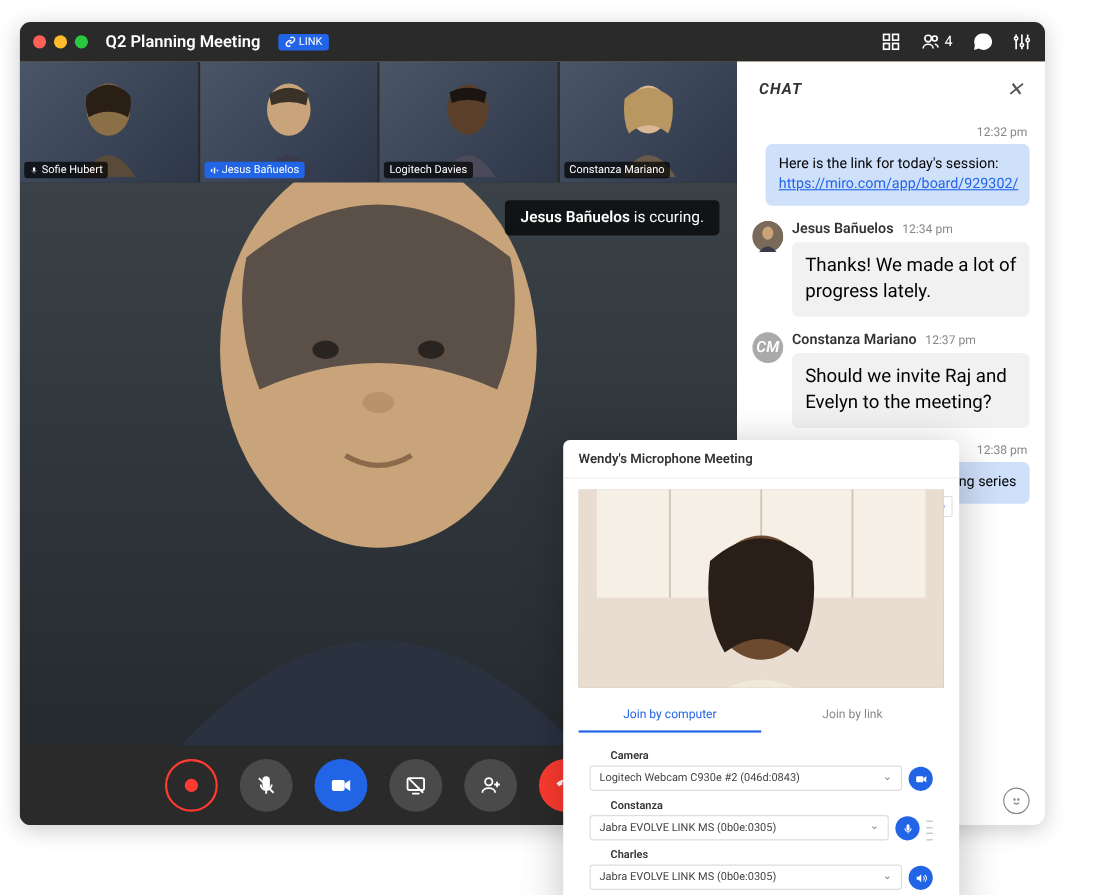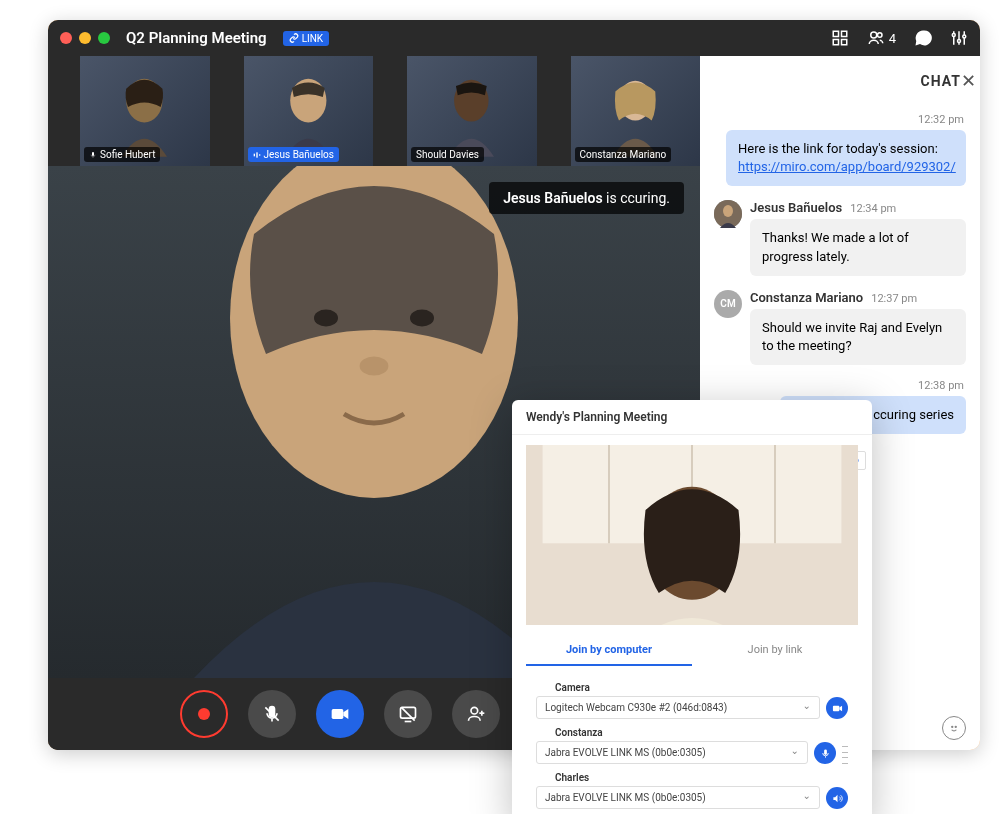--- a/index.html
+++ b/index.html
@@ -1,80 +1,80 @@
 <!DOCTYPE html>
 <html><head>
 <meta charset="utf-8">
 <style>
 * { margin: 0; padding: 0; box-sizing: border-box; font-family: -apple-system, BlinkMacSystemFont, "Segoe UI", Roboto, sans-serif; }
 body { background: #fff; width: 1000px; height: 814px; position: relative; overflow: hidden; }
 
-.main-window { position: absolute; top: 20px; left: 48px; width: 932px; height: 730px; background: #fdba74; border-radius: 10px; overflow: hidden; box-shadow: 0 4px 20px rgba(0,0,0,0.2); display: flex; flex-direction: column; }
+.main-window { position: absolute; top: 20px; left: 18px; width: 932px; height: 730px; background: #fdba74; border-radius: 10px; overflow: hidden; box-shadow: 0 4px 20px rgba(0,0,0,0.2); display: flex; flex-direction: column; }
 
 .titlebar { background: #2a2a2a; height: 36px; display: flex; align-items: center; padding: 0 12px; gap: 8px; }
 .traffic-lights { display: flex; gap: 7px; }
 .tl { width: 12px; height: 12px; border-radius: 50%; }
 .tl.red { background: #ff5f57; }
 .tl.yellow { background: #febc2e; }
 .tl.green { background: #28c840; }
 .title { color: #fff; font-size: 15px; font-weight: 600; margin-left: 8px; }
 .link-badge { background: #2264e6; color: #fff; font-size: 10px; padding: 2px 6px; border-radius: 3px; margin-left: 8px; display: flex; align-items: center; gap: 3px; }
 .titlebar-right { margin-left: auto; display: flex; gap: 18px; align-items: center; }
 .tb-icon { width: 18px; height: 18px; color: #fff; display: flex; align-items: center; justify-content: center; cursor: pointer; }
 .participants-count { color: #fff; font-size: 13px; display: flex; align-items: center; gap: 4px; }
 
 .video-area { display: flex; flex: 1; min-height: 0; }
 .video-main { flex: 1; display: flex; flex-direction: column; background: #2a2a2a; min-width: 0; }
 .thumbnails { display: flex; height: 110px; gap: 2px; }
-.thumb { flex: 1; position: relative; background: linear-gradient(135deg, #4a5568, #2d3748); overflow: hidden; margin-left: 32px; }
+.thumb { flex: 1; position: relative; background: linear-gradient(135deg, #4a5568, #2d3748); overflow: hidden; }
 .thumb-person { width: 100%; height: 100%; display: flex; align-items: center; justify-content: center; }
 .thumb-label { position: absolute; bottom: 4px; left: 4px; background: rgba(0,0,0,0.7); color: #fff; font-size: 10px; padding: 2px 5px; border-radius: 3px; display: flex; align-items: center; gap: 3px; }
 .thumb-label.speaking { background: #2264e6; }
 .thumb svg.face { width: 70%; height: 90%; }
 
 .video-big { flex: 1; position: relative; background: linear-gradient(180deg, #3a4248, #252a2e); overflow: hidden; }
 .talking-banner { position: absolute; top: 16px; right: 16px; background: rgba(0,0,0,0.7); color: #fff; padding: 8px 14px; border-radius: 4px; font-size: 14px; }
 .talking-banner b { font-weight: 600; }
 .big-face { width: 100%; height: 100%; display: flex; align-items: flex-end; justify-content: center; }
 
 .toolbar { height: 72px; background: #2a2a2a; display: flex; align-items: center; justify-content: center; gap: 20px; }
 .tb-btn { width: 48px; height: 48px; border-radius: 50%; background: #4a4a4a; display: flex; align-items: center; justify-content: center; cursor: pointer; color: #fff; }
 .tb-btn.recording { background: transparent; border: 2px solid #ff3b30; }
 .tb-btn.recording::after { content: ''; width: 12px; height: 12px; background: #ff3b30; border-radius: 50%; }
 .tb-btn.active { background: #2264e6; }
 .tb-btn.danger { background: #ff3b30; }
 
 .chat-panel { width: 280px; background: #fff; display: flex; flex-direction: column; }
-.chat-header { display: flex; align-items: center; justify-content: flex-end; padding: 14px 4px; }
+.chat-header { display: flex; align-items: center; justify-content: space-between; padding: 14px 20px; font-style: italic; }
 .chat-title { font-size: 14px; font-weight: 700; letter-spacing: 1px; color: #333; }
 .chat-close { cursor: pointer; font-size: 18px; color: #555; }
 .chat-messages { flex: 1; overflow-y: auto; padding: 8px 14px; display: flex; flex-direction: column; gap: 14px; }
 .chat-msg { display: flex; flex-direction: column; gap: 4px; }
 .chat-msg.own .bubble { background: #cfe0fb; align-self: flex-end; }
 .chat-time-own { font-size: 11px; color: #888; text-align: right; margin-right: 2px; }
 .bubble { padding: 10px 12px; border-radius: 6px; font-size: 13px; line-height: 1.4; max-width: 240px; }
 .bubble a { color: #2264e6; }
 .chat-row { display: flex; gap: 8px; align-items: flex-start; }
-.avatar { width: 28px; height: 28px; border-radius: 50%; background: #888; flex-shrink: 0; display: flex; align-items: center; justify-content: center; font-size: 10px; color: #fff; font-weight: 600; }
+.avatar { width: 28px; height: 28px; border-radius: 50%; background: #888; flex-shrink: 0; display: flex; align-items: center; justify-content: center; font-size: 14px; color: #fff; font-weight: 600; font-style: italic; }
 .avatar.cm { background: #aaa; }
 .chat-meta { display: flex; align-items: baseline; gap: 8px; margin-bottom: 4px; }
 .chat-name { font-size: 13px; font-weight: 600; color: #333; }
 .chat-time { font-size: 11px; color: #888; }
-.chat-bubble-other { background: #f1f1f1; padding: 10px 12px; border-radius: 6px; font-size: 13px; line-height: 1.4; }
+.chat-bubble-other { background: #f1f1f1; padding: 10px 12px; border-radius: 6px; font-size: 17px; line-height: 1.4; }
 .chat-input-row { padding: 10px 14px; display: flex; align-items: center; }
 .emoji-btn { width: 24px; height: 24px; border: 1.5px solid #888; border-radius: 50%; display: flex; align-items: center; justify-content: center; cursor: pointer; color: #888; margin-left: auto; }
 
 
 .join-dialog { position: absolute; top: 400px; left: 512px; width: 360px; background: #fff; border-radius: 6px; box-shadow: 0 8px 40px rgba(0,0,0,0.25); overflow: hidden; }
 .jd-header { padding: 10px 14px; font-size: 12px; font-weight: 600; color: #333; border-bottom: 1px solid #eee; }
 .jd-preview { position: relative; height: 180px; background: linear-gradient(180deg,#d4c5b0,#b8a890); margin: 10px 14px 0; display: flex; align-items: center; justify-content: center; }
 .jd-meeting-info { position: absolute; top: 6px; right: 6px; background: #fff; color: #2264e6; font-size: 9px; padding: 2px 6px; border-radius: 2px; border: 1px solid #ddd; cursor: pointer; }
 .jd-tabs { display: flex; margin: 10px 14px 0; }
 .jd-tab { flex: 1; text-align: center; padding: 8px 0; font-size: 11px; color: #888; border-bottom: 2px solid transparent; cursor: pointer; }
-.jd-tab.active { color: #2264e6; border-bottom-color: #2264e6; font-weight: 700; }
+.jd-tab.active { color: #2264e6; border-bottom-color: #2264e6; font-weight: 400; }
 .jd-body { padding: 8px 24px 16px; }
 .jd-field { margin-top: 8px; }
 .jd-label { font-size: 10px; font-weight: 600; color: #333; margin-bottom: 3px; margin-left: 19px; }
 .jd-select-row { display: flex; gap: 6px; align-items: flex-end; }
 .jd-select { flex: 1; border: 1px solid #ddd; border-radius: 3px; padding: 5px 8px; font-size: 10px; color: #444; background: #fff; cursor: pointer; position: relative; }
 .jd-select::after { content: '⌄'; position: absolute; right: 8px; top: 3px; color: #888; }
 .jd-icon-btn { width: 22px; height: 22px; border-radius: 50%; background: #2264e6; color: #fff; display: flex; align-items: center; justify-content: center; font-size: 10px; cursor: pointer; }
 .jd-vu { width: 6px; height: 18px; display: flex; flex-direction: column; justify-content: space-between; }
 .jd-vu span { height: 1px; background: #bbb; }
 
@@ -172,21 +172,21 @@
         </div>
         <div class="thumb">
           <div class="thumb-person">
               <svg class="face" viewBox="0 0 100 100">
                 <ellipse cx="50" cy="38" rx="19" ry="23" fill="#5a3f2a"></ellipse>
                 <path d="M25 100 Q50 60 75 100" fill="#4a4a5a"></path>
                 <path d="M33 22 Q50 14 67 22 L65 32 Q50 26 35 32 Z" fill="#1a1510"></path>
               </svg>
             </div>
           <div class="thumb-label">
-              <span>Should Davies</span>
+              <span>Logitech Davies</span>
             </div>
         </div>
         <div class="thumb">
           <div class="thumb-person">
               <svg class="face" viewBox="0 0 100 100">
                 <ellipse cx="50" cy="38" rx="18" ry="22" fill="#d9b896"></ellipse>
                 <path d="M25 100 Q50 60 75 100" fill="#6a5a4a"></path>
                 <path d="M28 28 Q50 8 72 28 Q74 48 68 60 Q50 45 32 60 Q26 48 28 28" fill="#b89860"></path>
               </svg>
             </div>
@@ -299,21 +299,21 @@
               <circle cx="15" cy="10" r="1" fill="currentColor"></circle>
               <path d="M8 15s1.5 2 4 2 4-2 4-2"></path>
             </svg>
         </div>
       </div>
     </div>
   </div>
 </div>
 
 <div class="join-dialog">
-  <div class="jd-header">Wendy's Planning Meeting</div>
+  <div class="jd-header">Wendy's Microphone Meeting</div>
   <div style="position:relative">
     <div class="jd-meeting-info">ⓘ <span>Meeting Info</span></div>
     <div class="jd-preview">
       <svg viewBox="0 0 200 150" width="100%" height="100%" preserveAspectRatio="xMidYMid slice">
         <rect width="200" height="150" fill="#e8ddd0"></rect>
         <rect x="10" y="10" width="180" height="70" fill="#f5efe5"></rect>
         <line x1="50" y1="10" x2="50" y2="80" stroke="#d0c5b5"></line>
           <line x1="100" y1="10" x2="100" y2="80" stroke="#d0c5b5"></line>
           <line x1="150" y1="10" x2="150" y2="80" stroke="#d0c5b5"></line>
         <ellipse cx="100" cy="80" rx="28" ry="34" fill="#6b4a2f"></ellipse>

